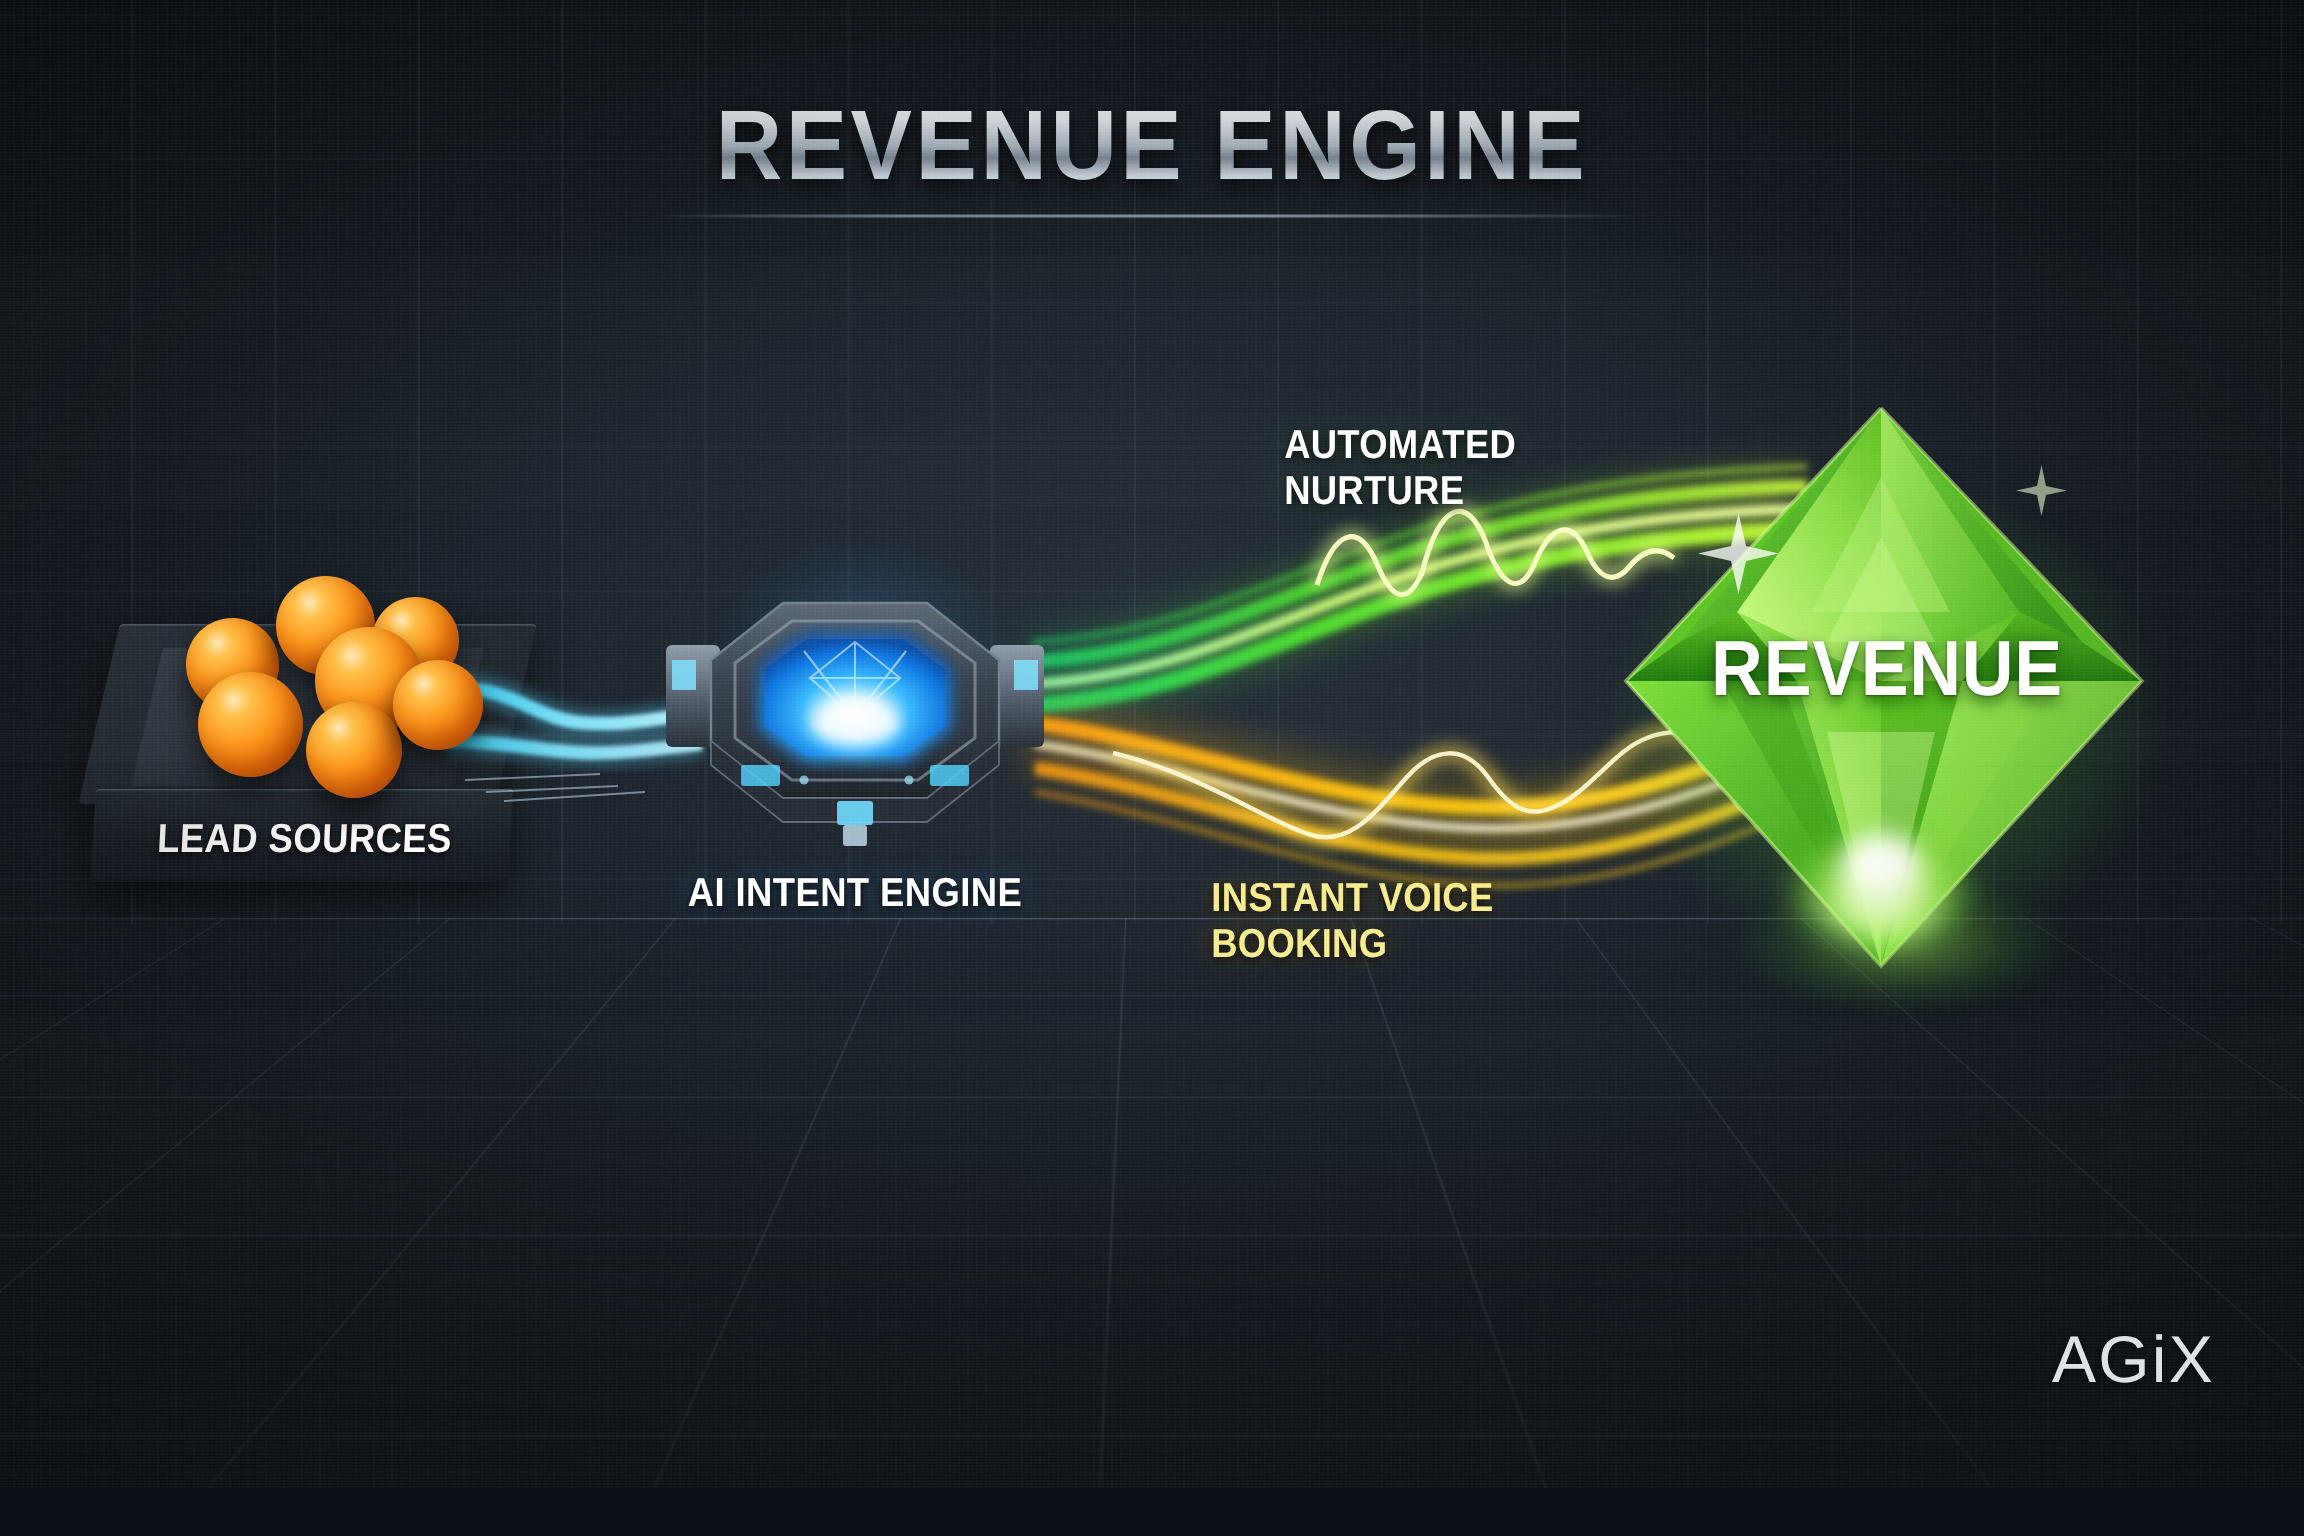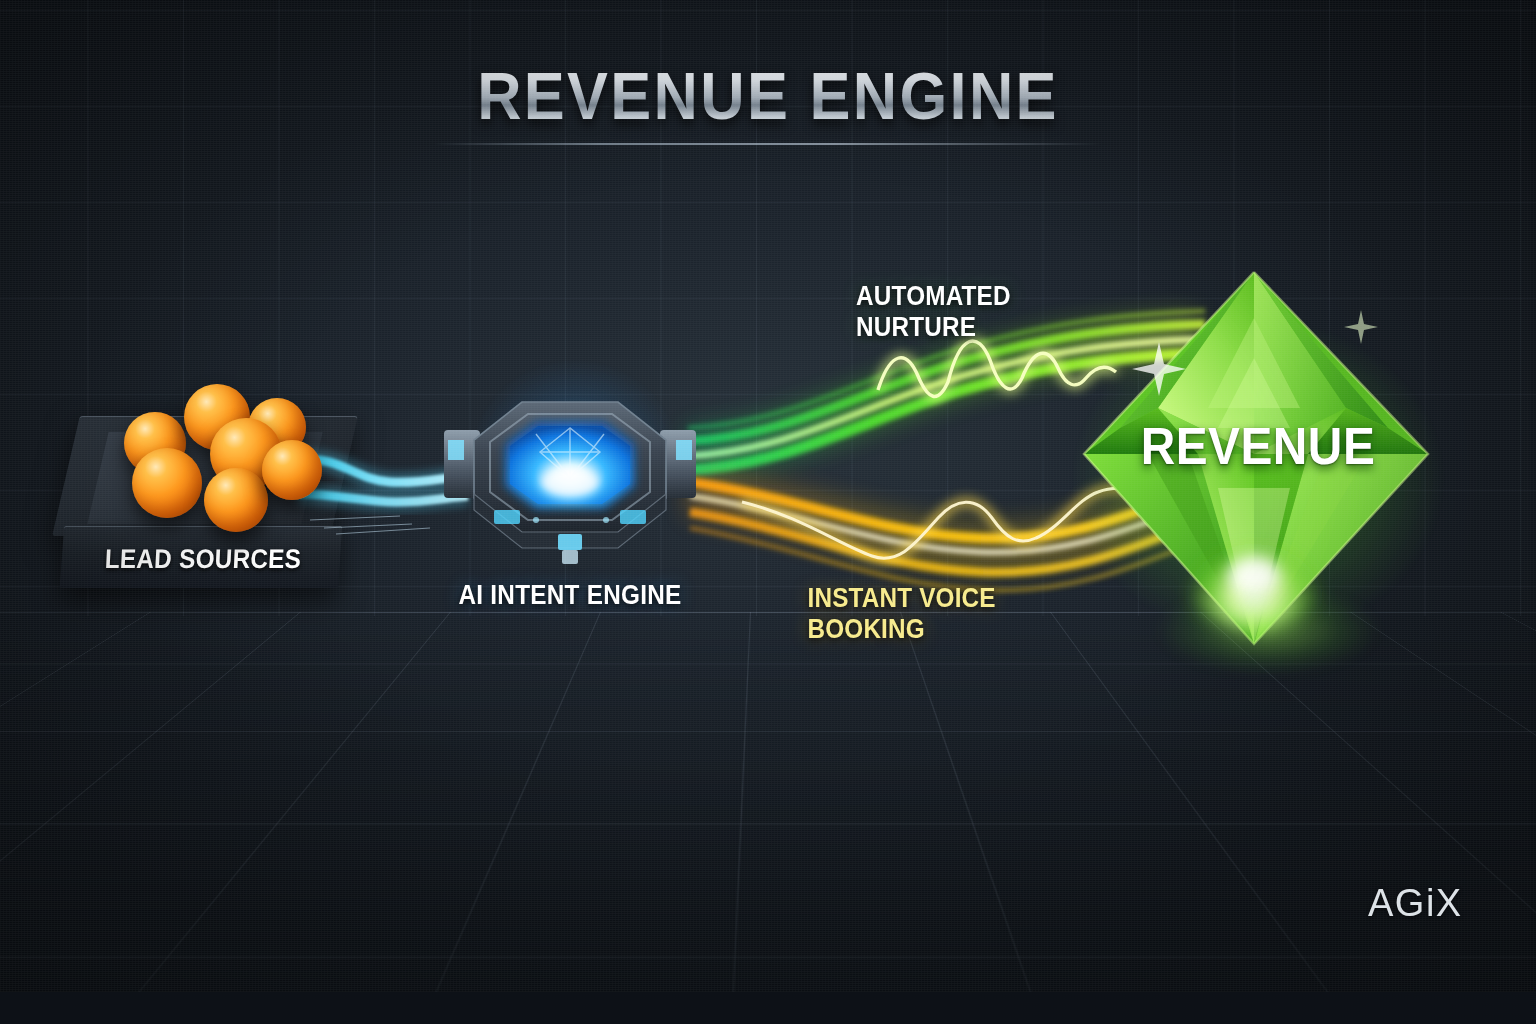--- a/index.html
+++ b/index.html
@@ -180,21 +180,21 @@
     letter-spacing: .5px;
     transform: scaleX(.92);
     text-shadow: 0 4px 10px rgba(10,60,0,.75), 0 1px 2px rgba(0,0,0,.5);
     z-index: 5;
   }
 
   
   .watermark {
     position: absolute; left: 1368px; top: 882px;
     color: #eef3f8;
-    font-size: 38px;
+    font-size: 44px;
     font-weight: normal;
     letter-spacing: 1.5px;
     opacity: .93;
     text-shadow: 0 1px 4px rgba(0,0,0,.6);
   }
 </style>
 </head>
 <body>
 
 <div id="stage">

